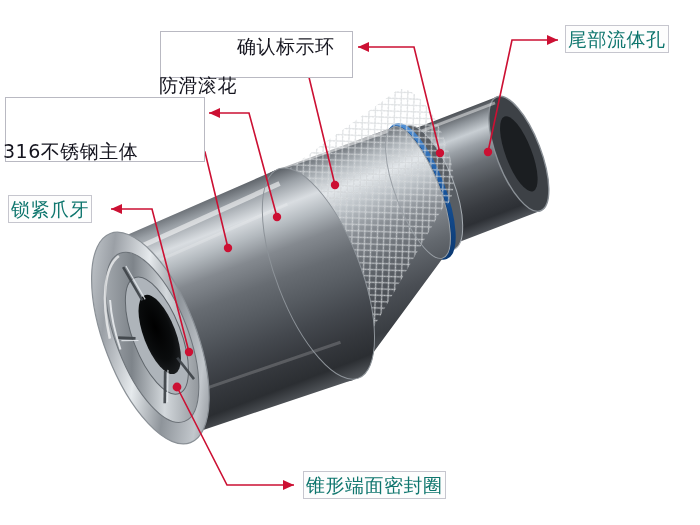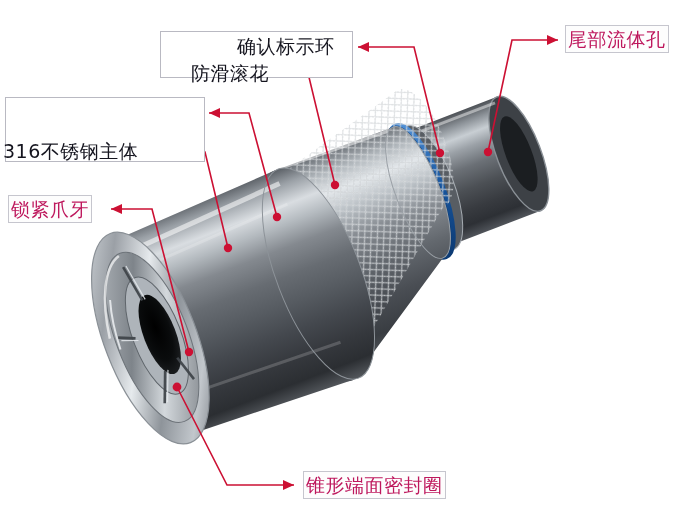--- a/index.html
+++ b/index.html
@@ -28,21 +28,21 @@
     position: absolute;
     box-sizing: border-box;
     border: 1px solid #b9b9c2;
     background: #ffffff;
   }
   .label-chip {
     position: absolute;
     box-sizing: border-box;
     border: 1px solid #c6c6ce;
     background: #fdfdfd;
-    color: #be185d;
+    color: #0f766e;
     font-size: 19px;
     line-height: 26px;
     padding: 0 2px;
     white-space: nowrap;
     letter-spacing: 0.5px;
   }
   .plain-text {
     position: absolute;
     color: #15151f;
     font-size: 19px;
@@ -293,21 +293,21 @@
       <g>
         <path d="M177,387 L227,485 L294,485"></path>
         <path d="M294,485 l-11,-5 v10 z" fill="#cc1033" stroke="none"></path>
         <circle cx="177" cy="387" r="4.4" fill="#cc1033" stroke="none"></circle>
       </g>
     </g>
   </svg>
 
   <div class="callout-box" style="left:160px; top:31px; width:193px; height:47px;"></div>
   <div class="plain-text" style="left:237px; top:33px;">确认标示环</div>
-  <div class="plain-text" style="left:159px; top:60px;margin-left:32px;">防滑滚花</div>
+  <div class="plain-text" style="left:159px; top:72px;">防滑滚花</div>
 
   <div class="label-chip" style="left:565px; top:25px;">尾部流体孔</div>
 
   <div class="callout-box" style="left:5px; top:97px; width:200px; height:65px;"></div>
   <div class="plain-text" style="left:3px; top:138px;text-align:center;">316不锈钢主体</div>
 
   <div class="label-chip" style="left:8px; top:195px;">锁紧爪牙</div>
 
   <div class="label-chip" style="left:303px; top:471px;">锥形端面密封圈</div>
 

